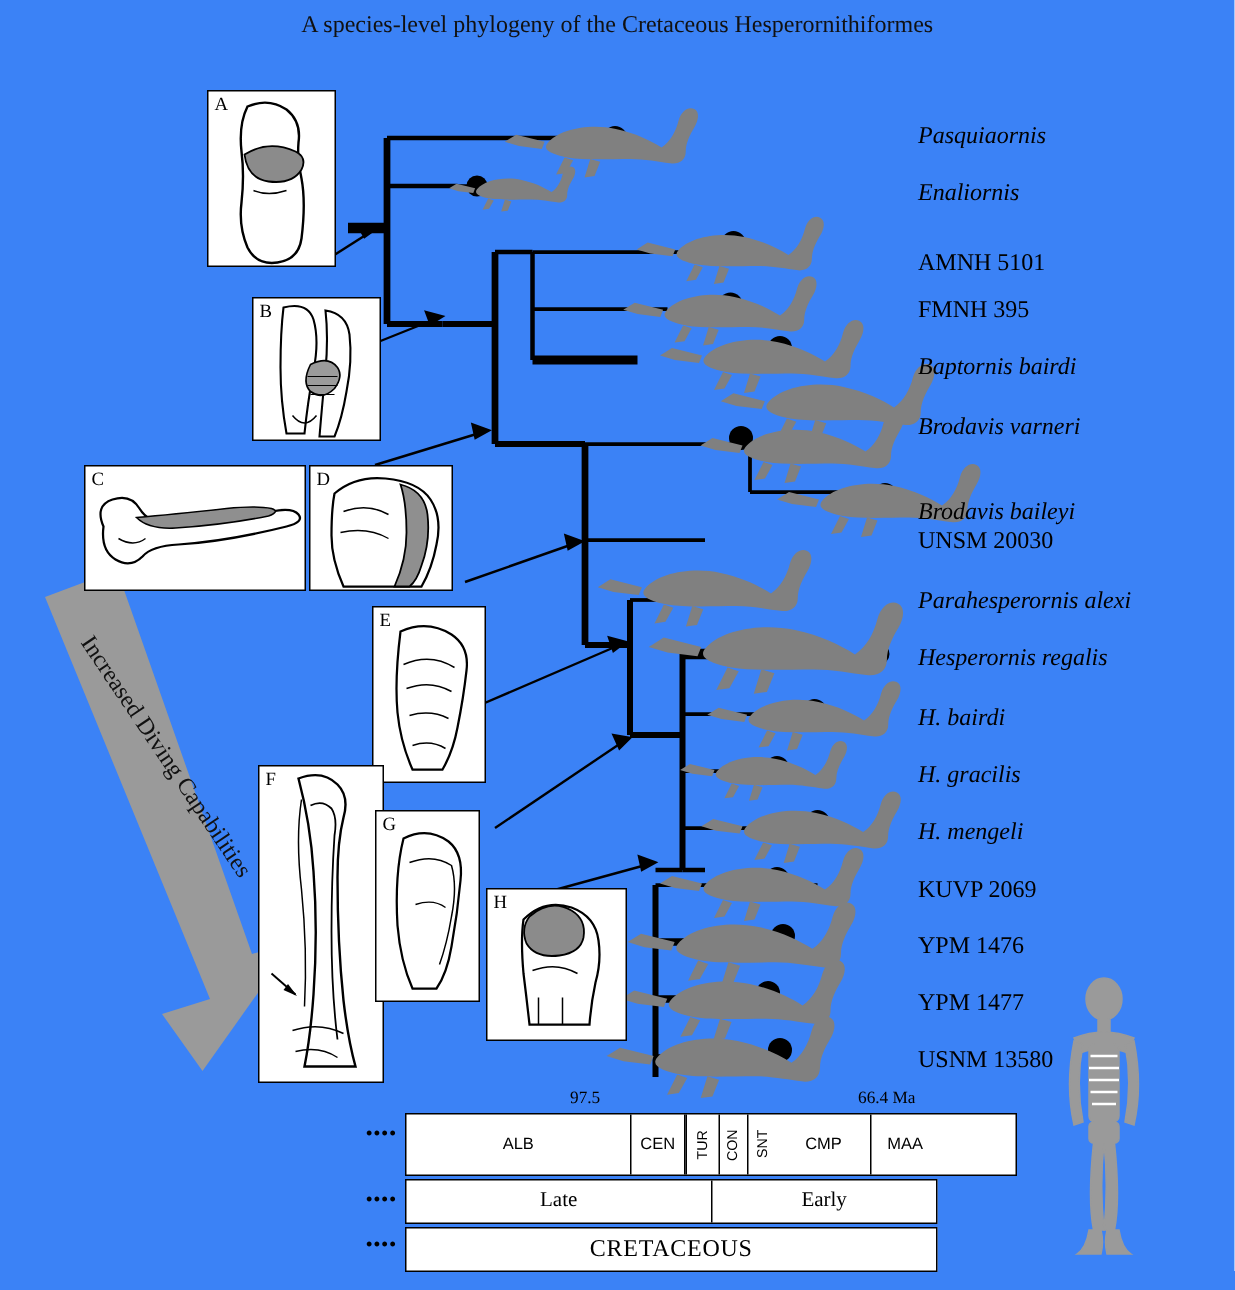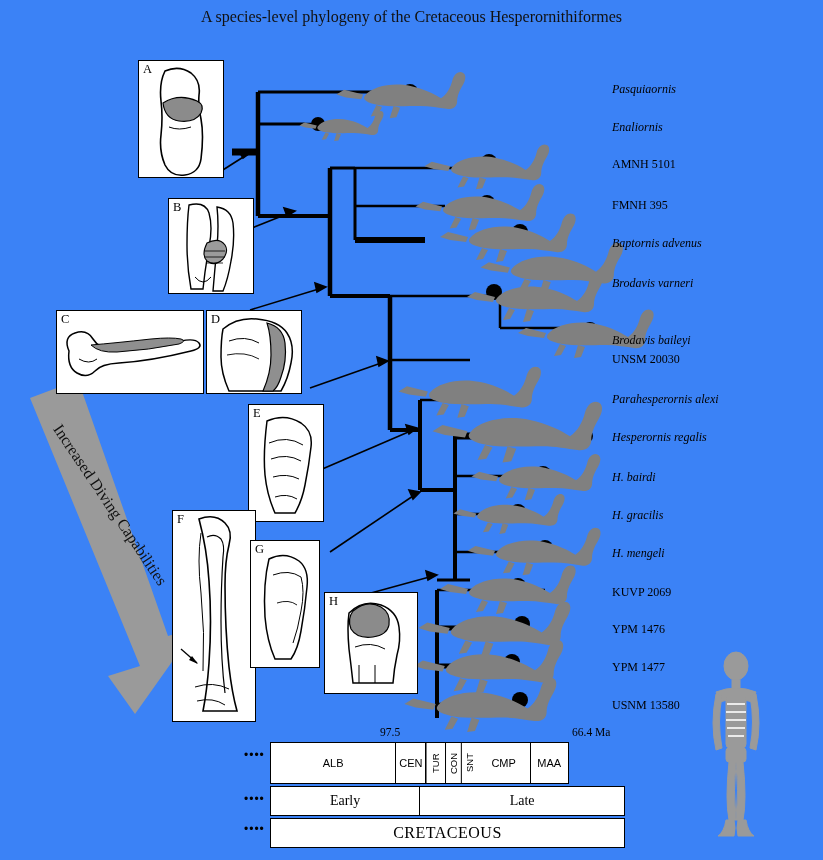--- a/index.html
+++ b/index.html
@@ -25,21 +25,21 @@
     width: 823px;
     text-align: center;
     font-size: 16px;
     font-family: "Liberation Serif", serif;
     color: #111;
   }
   
   .taxon {
     position: absolute;
     left: 612px;
-    font-size: 12px;
+    font-size: 16px;
     font-family: "Liberation Serif", serif;
     white-space: nowrap;
     color: #000;
   }
   .taxon.ital { font-style: italic; }
 
   
   .inset {
     position: absolute;
     border: 1.5px solid #000;
@@ -289,23 +289,23 @@
       <path d="M729,762 q-4,38 0,58 l7,0 q-3,-30 0,-58 Z"></path>
       <path d="M743,762 q4,38 0,58 l-7,0 q3,-30 0,-58 Z"></path>
       <path d="M726,820 q-2,12 -8,16 l16,0 q2,-8 0,-16 Z"></path>
       <path d="M746,820 q2,12 8,16 l-16,0 q-2,-8 0,-16 Z"></path>
     </g>
   </svg>
 
   <div>
     <div class="taxon ital" style="top:82px">Pasquiaornis</div>
     <div class="taxon ital" style="top:120px">Enaliornis</div>
-    <div class="taxon" style="top:157px">AMNH 5101</div>
+    <div class="taxon" style="top:167px">AMNH 5101</div>
     <div class="taxon" style="top:198px">FMNH 395</div>
-    <div class="taxon ital" style="top:236px">Baptornis advenus</div>
+    <div class="taxon ital" style="top:236px">Baptornis bairdi</div>
     <div class="taxon ital" style="top:276px">Brodavis varneri</div>
     <div class="taxon ital" style="top:333px">Brodavis baileyi</div>
     <div class="taxon" style="top:352px">UNSM 20030</div>
     <div class="taxon ital" style="top:392px">Parahesperornis alexi</div>
     <div class="taxon ital" style="top:430px">Hesperornis regalis</div>
     <div class="taxon ital" style="top:470px">H. bairdi</div>
     <div class="taxon ital" style="top:508px">H. gracilis</div>
     <div class="taxon ital" style="top:546px">H. mengeli</div>
     <div class="taxon" style="top:585px">KUVP 2069</div>
     <div class="taxon" style="top:622px">YPM 1476</div>
@@ -401,33 +401,33 @@
 
   <div id="timescale">
 
     <div class="ts-age" style="left:110px; top:-16px;">97.5</div>
     <div class="ts-age" style="left:290px; top:-16px;padding-left:12px;">66.4 Ma</div>
 
     <div class="dots" style="left:-26px; top:6px;">••••</div>
     <div class="dots" style="left:-26px; top:50px;">••••</div>
     <div class="dots" style="left:-26px; top:80px;">••••</div>
 
-    <div class="ts-row stages" style="top:0px; width:299px; height:42px;">
+    <div class="ts-row stages" style="top:0px; width:408px; height:42px;">
       <div class="ts-cell" style="width:150px">ALB</div>
       <div class="ts-cell" style="width:36px">CEN</div>
       <div class="ts-cell vert" style="width:22px">TUR</div>
       <div class="ts-cell vert" style="width:19px">CON</div>
       <div class="ts-cell vert" style="width:20px">SNT</div>
       <div class="ts-cell" style="width:63px">CMP</div>
       <div class="ts-cell" style="width:45px">MAA</div>
     </div>
 
     <div class="ts-row epochs" style="top:44px; width:355px; height:30px;">
+      <div class="ts-cell" style="width:205px">Late</div>
       <div class="ts-cell" style="width:150px">Early</div>
-      <div class="ts-cell" style="width:205px">Late</div>
     </div>
 
     <div class="ts-row period" style="top:76px; width:355px; height:30px;">
       <div class="ts-cell" style="width:355px">CRETACEOUS</div>
     </div>
   </div>
 
 </div>
 
 </body></html>

